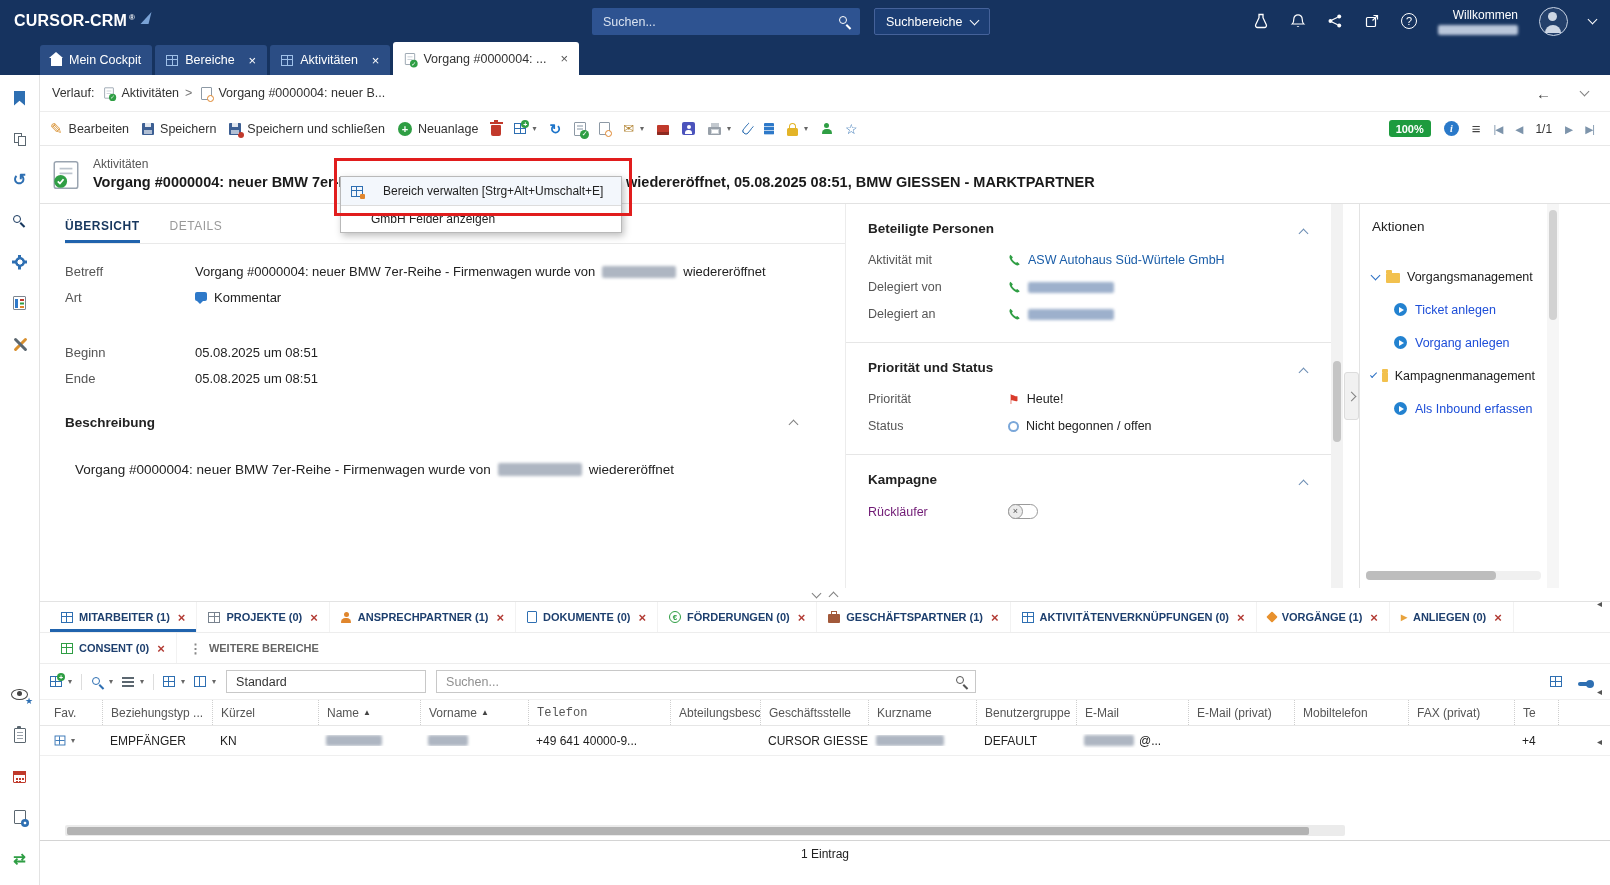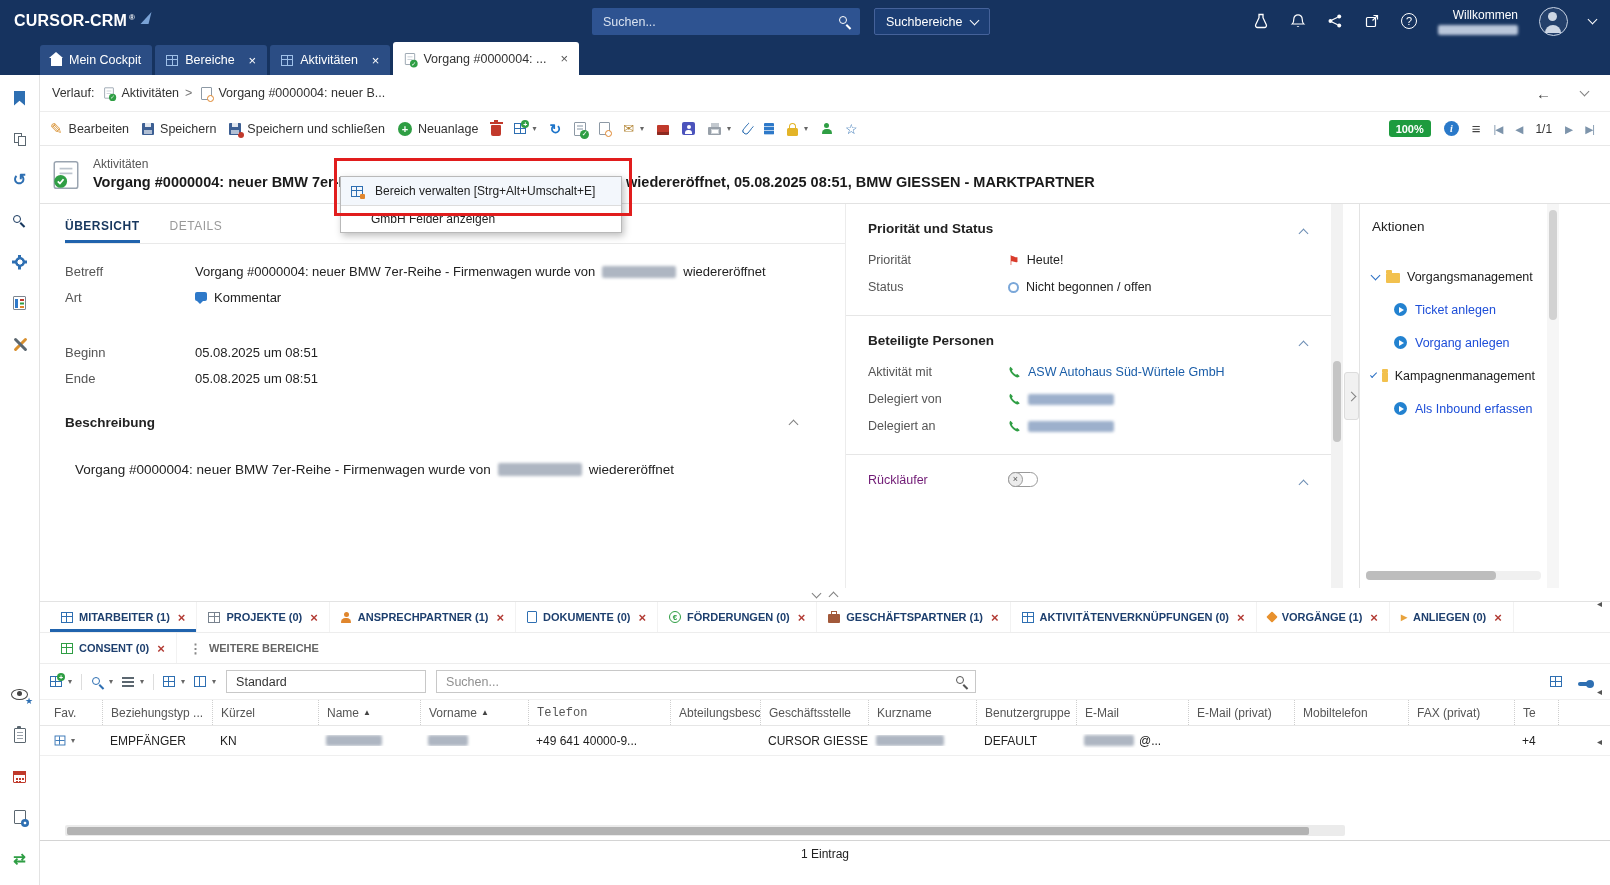--- a/index.html
+++ b/index.html
@@ -109,21 +109,21 @@
   .thfill{flex:1;border-left:1px dotted #cfcfcf;height:100%;}
   .sort{font-size:8px;color:#444;}
   .trow{height:29px;flex:none;display:flex;align-items:center;font-size:12px;color:#222;border-bottom:1px solid #efefef;}
   .td{box-sizing:border-box;padding-left:8px;white-space:nowrap;overflow:hidden;display:flex;align-items:center;gap:5px;flex:none;}
   .filler{flex:1;}
   .bhscroll{height:11px;flex:none;background:#ebebeb;margin:2px 265px 4px 25px;position:relative;border-radius:2px;}
   .bhthumb{position:absolute;left:2px;top:1.5px;bottom:1.5px;width:97%;background:#b3b3b3;border-radius:2px;}
   .statusbar{height:26px;flex:none;border-top:1px solid #d4d4d4;display:flex;align-items:center;justify-content:center;font-size:12px;color:#222;}
   
   .ctxmenu{position:absolute;left:340px;top:176px;width:280px;background:#fff;border:1px solid #b9b9b9;box-shadow:2px 3px 7px rgba(0,0,0,.25);z-index:50;font-size:12px;color:#222;}
-  .ctxitem1{height:28px;display:flex;align-items:center;gap:12px;padding:0 10px;background:#f3f7fc;border-bottom:1px solid #ddd;}
+  .ctxitem1{height:28px;display:flex;align-items:center;gap:20px;padding:0 10px;background:#f3f7fc;border-bottom:1px solid #ddd;}
   .ctxitem2{height:26px;display:flex;align-items:center;gap:8px;padding:0 10px;}
   .ctx-spacer{width:12px;}
   .annotation{position:absolute;left:334px;top:158px;width:292px;height:52px;border:3px solid #e11d1d;z-index:60;pointer-events:none;}
   .edge-mark{position:absolute;color:#555;font-size:10px;z-index:5;}
   
   .blur{display:inline-block;background:#aeb6c2;border-radius:2px;filter:blur(1.6px);vertical-align:middle;}
   .blur.bluish{background:#9db0cc;}
   .blur.light{background:#b9c6da;}
   .chev{display:inline-block;width:7px;height:7px;border-right:1.8px solid currentColor;border-bottom:1.8px solid currentColor;box-sizing:border-box;}
   .chev.up{transform:rotate(-135deg);margin-top:4px;}
@@ -471,36 +471,20 @@
           </div>
           <div class="descbody">
             <span>Vorgang #0000004: neuer BMW 7er-Reihe - Firmenwagen wurde von</span>
             <span class="blur" style="width:84px;height:13px;"></span>
             <span>wiedereröffnet</span>
           </div>
         </div>
 
         <div class="mpanel">
           <div class="card">
-            <div class="ctitle">Priorität und Status</div>
-            <span class="cchev chev up c-chevblue"></span>
-            <div class="ccol">
-              <span style="color:#555;">Priorität</span>
-              <span class="fval">
-                <span class="i-flag" style="color:#d93b2b;">⚑</span>
-                <span>Heute!</span>
-              </span>
-              <span style="color:#555;">Status</span>
-              <span class="fval">
-                <span class="i-circ"></span>
-                <span>Nicht begonnen / offen</span>
-              </span>
-            </div>
-          </div>
-          <div class="card">
             <div class="ctitle">Beteiligte Personen</div>
             <span class="cchev chev up c-chevblue"></span>
             <div class="ccol">
               <span style="color:#555;">Aktivität mit</span>
               <span class="fval">
                 <svg width="13" height="13" viewBox="0 0 16 16">
                     <path d="M3 1C2 2 1.5 3.5 2 5c1 3.5 5 7.5 8.5 8.8 1.6.6 3-.1 4-1.1l-3-3-1.7 1.2c-2-1-4-3-5-5L6 4z" fill="#2f9e44"></path>
                   </svg>
                 <span class="link">ASW Autohaus Süd-Würtele GmbH</span>
               </span>
@@ -514,20 +498,37 @@
               <span style="color:#555;">Delegiert an</span>
               <span class="fval">
                 <svg width="13" height="13" viewBox="0 0 16 16">
                     <path d="M3 1C2 2 1.5 3.5 2 5c1 3.5 5 7.5 8.5 8.8 1.6.6 3-.1 4-1.1l-3-3-1.7 1.2c-2-1-4-3-5-5L6 4z" fill="#2f9e44"></path>
                   </svg>
                 <span class="blur bluish" style="width:86px;height:11px;"></span>
               </span>
             </div>
           </div>
           <div class="card">
+            <div class="ctitle">Priorität und Status</div>
+            <span class="cchev chev up c-chevblue"></span>
+            <div class="ccol">
+              <span style="color:#555;">Priorität</span>
+              <span class="fval">
+                <span class="i-flag" style="color:#d93b2b;">⚑</span>
+                <span>Heute!</span>
+              </span>
+              <span style="color:#555;">Status</span>
+              <span class="fval">
+                <span class="i-circ"></span>
+                <span>Nicht begonnen / offen</span>
+              </span>
+            </div>
+          </div>
+          <div class="card">
+            <div class="ctitle">Kampagne</div>
             <span class="cchev chev up c-chevblue"></span>
             <div class="ccol">
               <span style="color:#701a75;">Rückläufer</span>
               <span class="fval">
                 <span class="toggle">
                     <span class="knob">×</span>
                   </span>
               </span>
             </div>
           </div>

